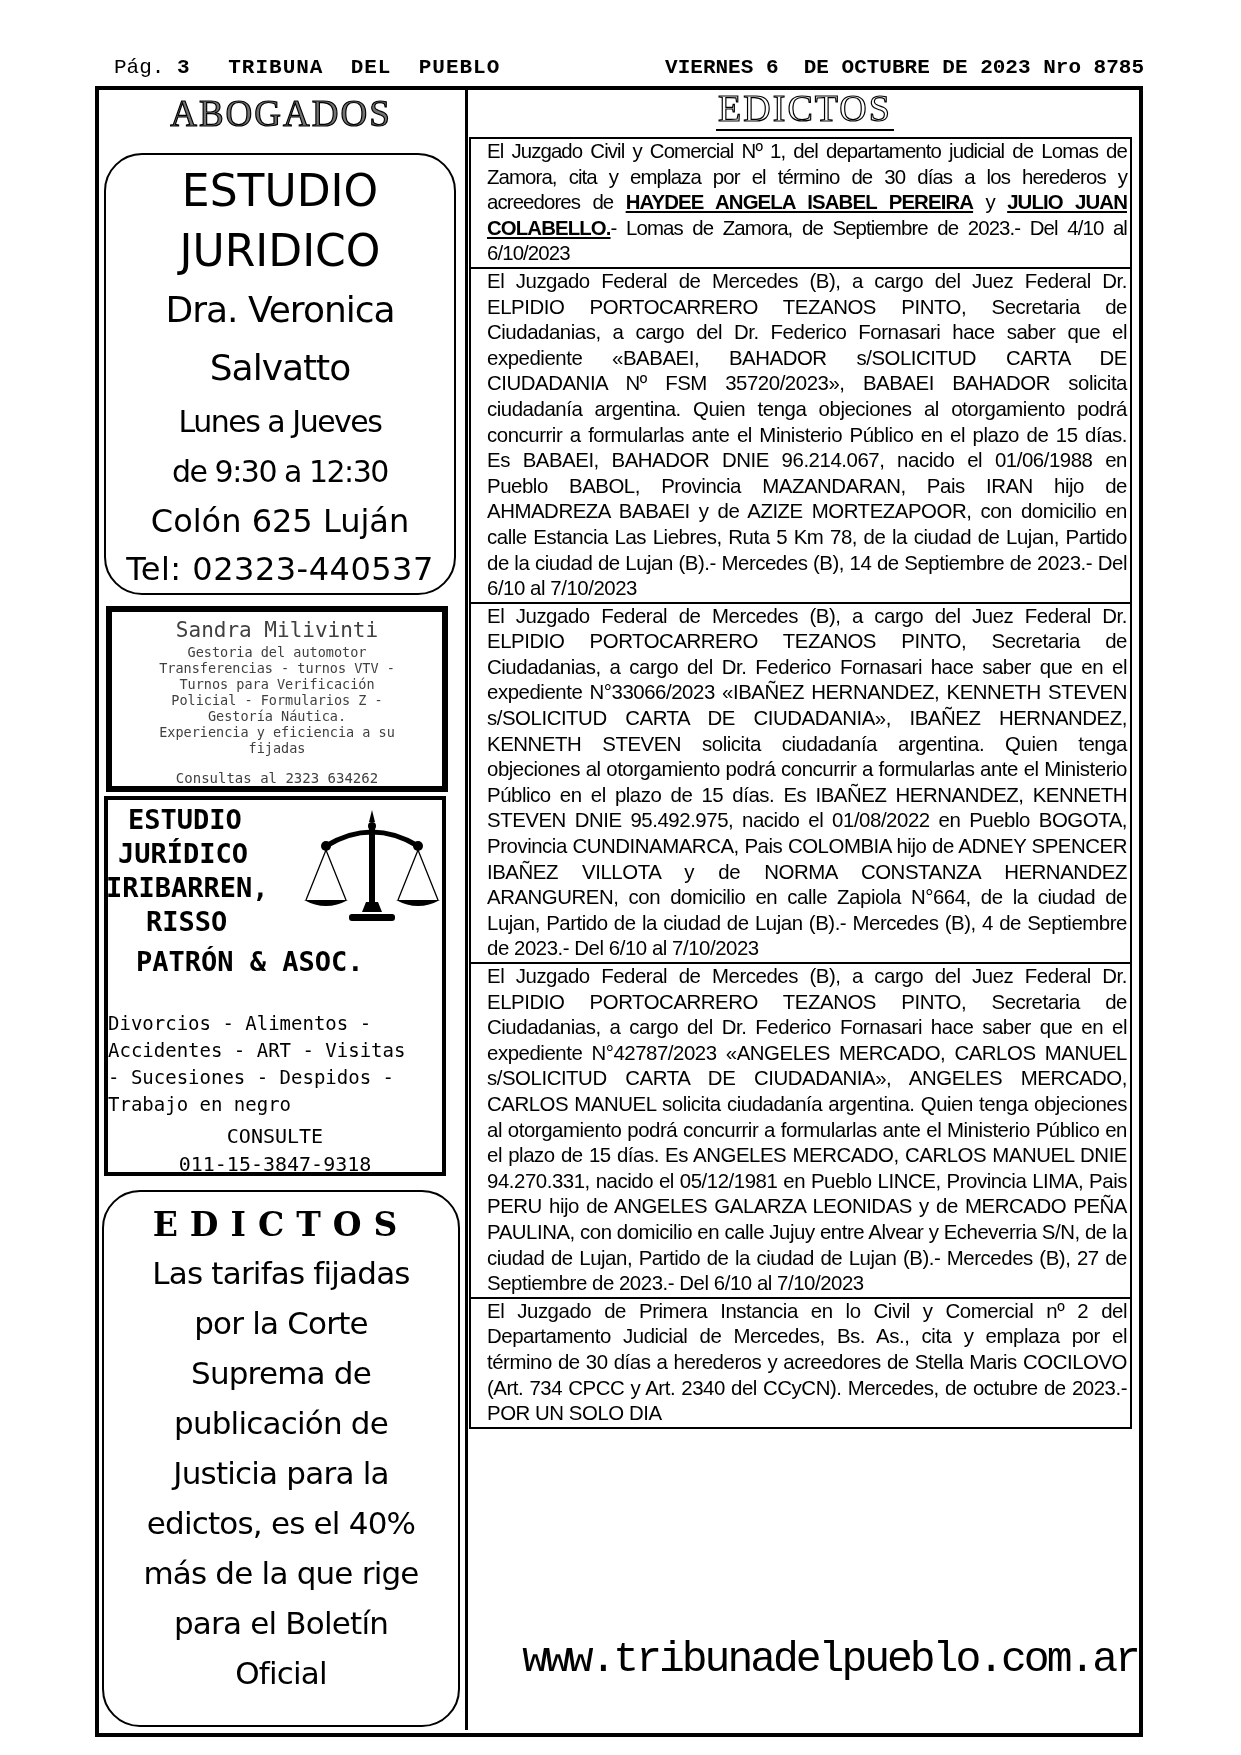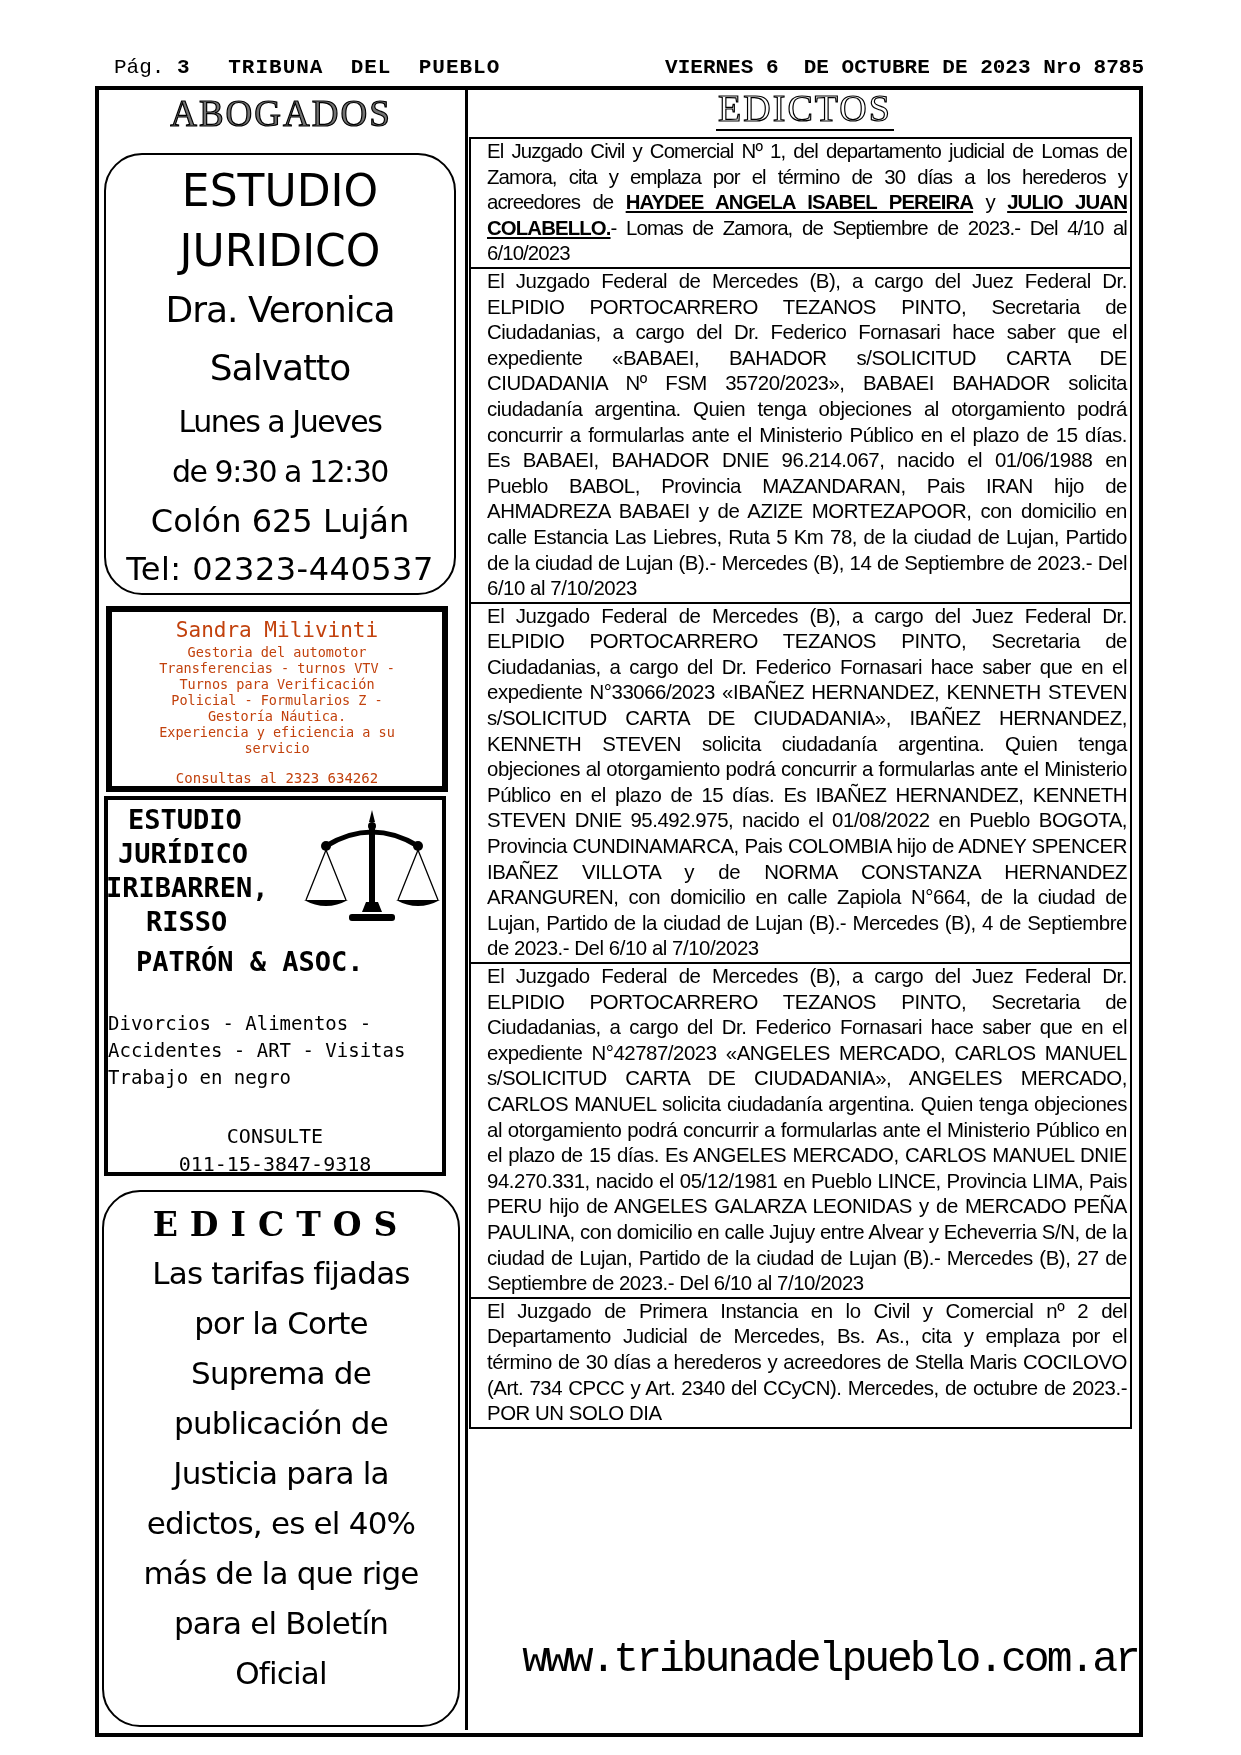--- a/index.html
+++ b/index.html
@@ -22,21 +22,21 @@
   .box-round { position: absolute; border: 2px solid #000; border-radius: 38px; box-sizing: border-box; text-align: center;
     font-family: "DejaVu Sans", sans-serif; }
   .estudio1 { left: 104px; top: 153px; width: 352px; height: 442px; padding-top: 6px; }
   .estudio1 .big { font-size: 44px; line-height: 60px; font-weight: normal; }
   .estudio1 .mid { font-size: 36px; line-height: 58px; letter-spacing: -1px; }
   .estudio1 .small { font-size: 30px; line-height: 50px; letter-spacing: -1.5px; }
   .estudio1 .addr { font-size: 32px; line-height: 48px; }
 
   .sandra { position: absolute; left: 106px; top: 606px; width: 342px; height: 186px;
     border: 6px solid #000; box-sizing: border-box; text-align: center;
-    font-family: "DejaVu Sans Mono", monospace; color: #c2410c; padding-top: 4px; }
+    font-family: "DejaVu Sans Mono", monospace; color: #404040; padding-top: 4px; }
   .sandra .name { font-size: 21px; line-height: 28px; }
   .sandra .line { font-size: 13.5px; line-height: 16px; }
   .sandra .consult { font-size: 14px; margin-top: 14px; }
 
   .iribarren { position: absolute; left: 104px; top: 796px; width: 342px; height: 380px;
     border: 4px solid #000; box-sizing: border-box; font-family: "DejaVu Sans Mono", monospace; }
   .iribarren .t { position: absolute; font-size: 27px; font-weight: bold; white-space: nowrap; }
   .iribarren .svc { position: absolute; left: 0; width: 100%; text-align: left; font-size: 19px; line-height: 27px; top: 210px; }
   .iribarren .cons { position: absolute; left: 0; width: 100%; text-align: center; font-size: 20px; line-height: 28px; top: 322px; }
   .scales { position: absolute; left: 196px; top: 8px; width: 136px; height: 120px; }
@@ -87,21 +87,21 @@
 </div>
 
 <div class="sandra">
   <div class="name">Sandra Milivinti</div>
   <div class="line">Gestoria del automotor</div>
   <div class="line">Transferencias - turnos VTV -</div>
   <div class="line">Turnos para Verificación</div>
   <div class="line">Policial - Formularios Z -</div>
   <div class="line">Gestoría Náutica.</div>
   <div class="line">Experiencia y eficiencia a su</div>
-  <div class="line">servicio</div>
+  <div class="line">fijadas</div>
   <div class="line consult">Consultas al 2323 634262</div>
 </div>
 
 <div class="iribarren">
   <div class="t" style="left:20px;top:4px">ESTUDIO</div>
   <div class="t" style="left:10px;top:38px">JURÍDICO</div>
   <div class="t" style="left:-2px;top:72px">IRIBARREN,</div>
   <div class="t" style="left:38px;top:106px">RISSO</div>
   <div class="t" style="left:28px;top:146px">PATRÓN &amp; ASOC.</div>
   <svg class="scales" viewBox="0 0 136 120">
@@ -114,20 +114,21 @@
     <path d="M62 94 L74 94 L78 104 L58 104 Z" fill="#000"></path>
     <rect x="45" y="106" width="46" height="7" rx="3" fill="#000"></rect>
     <path d="M22 42 L2 92 M22 42 L42 92" stroke="#000" stroke-width="1.3"></path>
     <path d="M0 92 Q22 104 44 92 Z" fill="#000"></path>
     <path d="M114 42 L94 92 M114 42 L134 92" stroke="#000" stroke-width="1.3"></path>
     <path d="M92 92 Q114 104 136 92 Z" fill="#000"></path>
   </svg>
   <div class="svc">
     <div>Divorcios - Alimentos -</div>
     <div>Accidentes - ART - Visitas</div>
+    <div>- Sucesiones - Despidos -</div>
     <div>Trabajo en negro</div>
   </div>
   <div class="cons">
     <div>CONSULTE</div>
     <div>011-15-3847-9318</div>
   </div>
 </div>
 
 <div class="box-round edictos-ad">
   <div class="h">EDICTOS</div>

